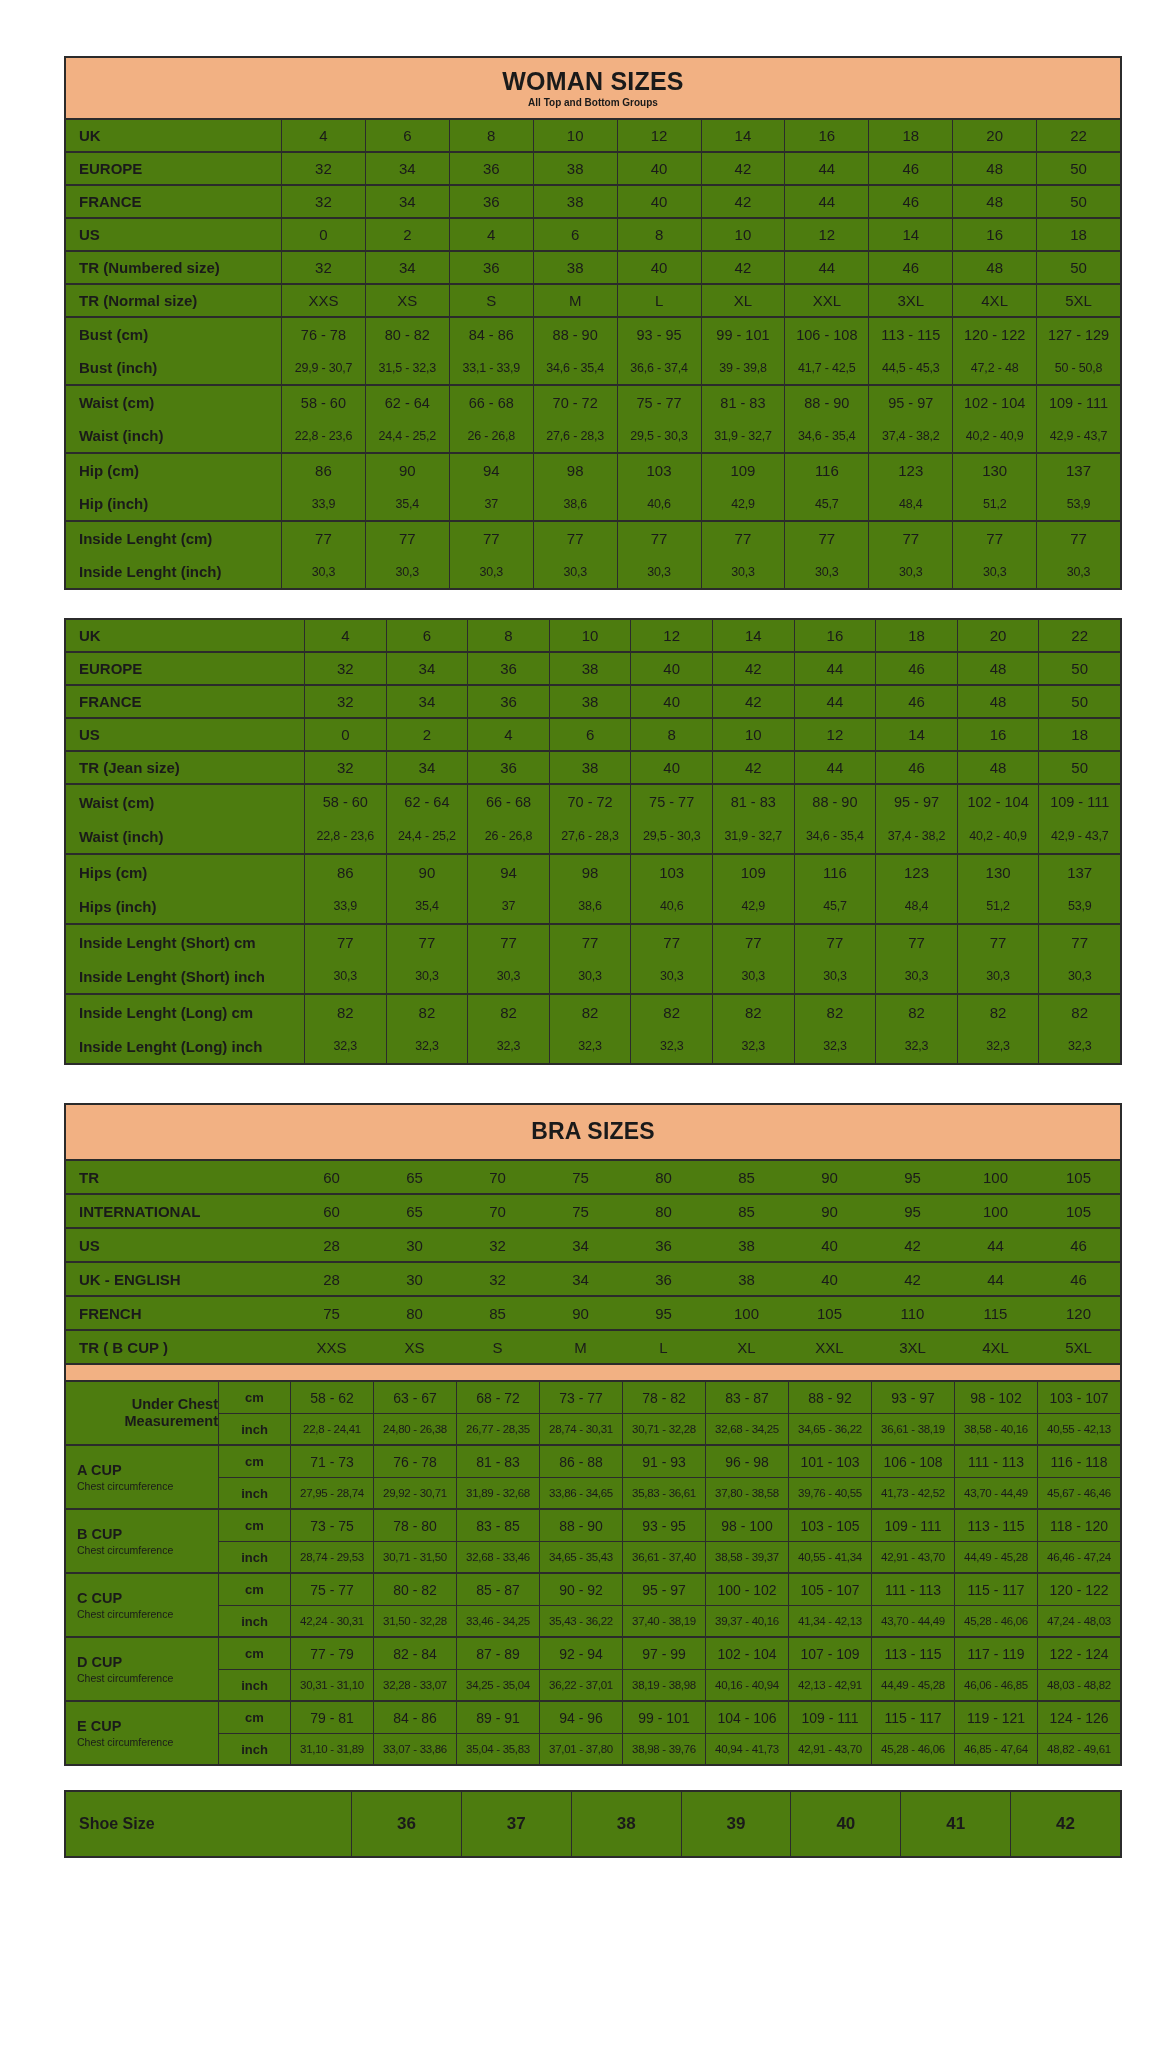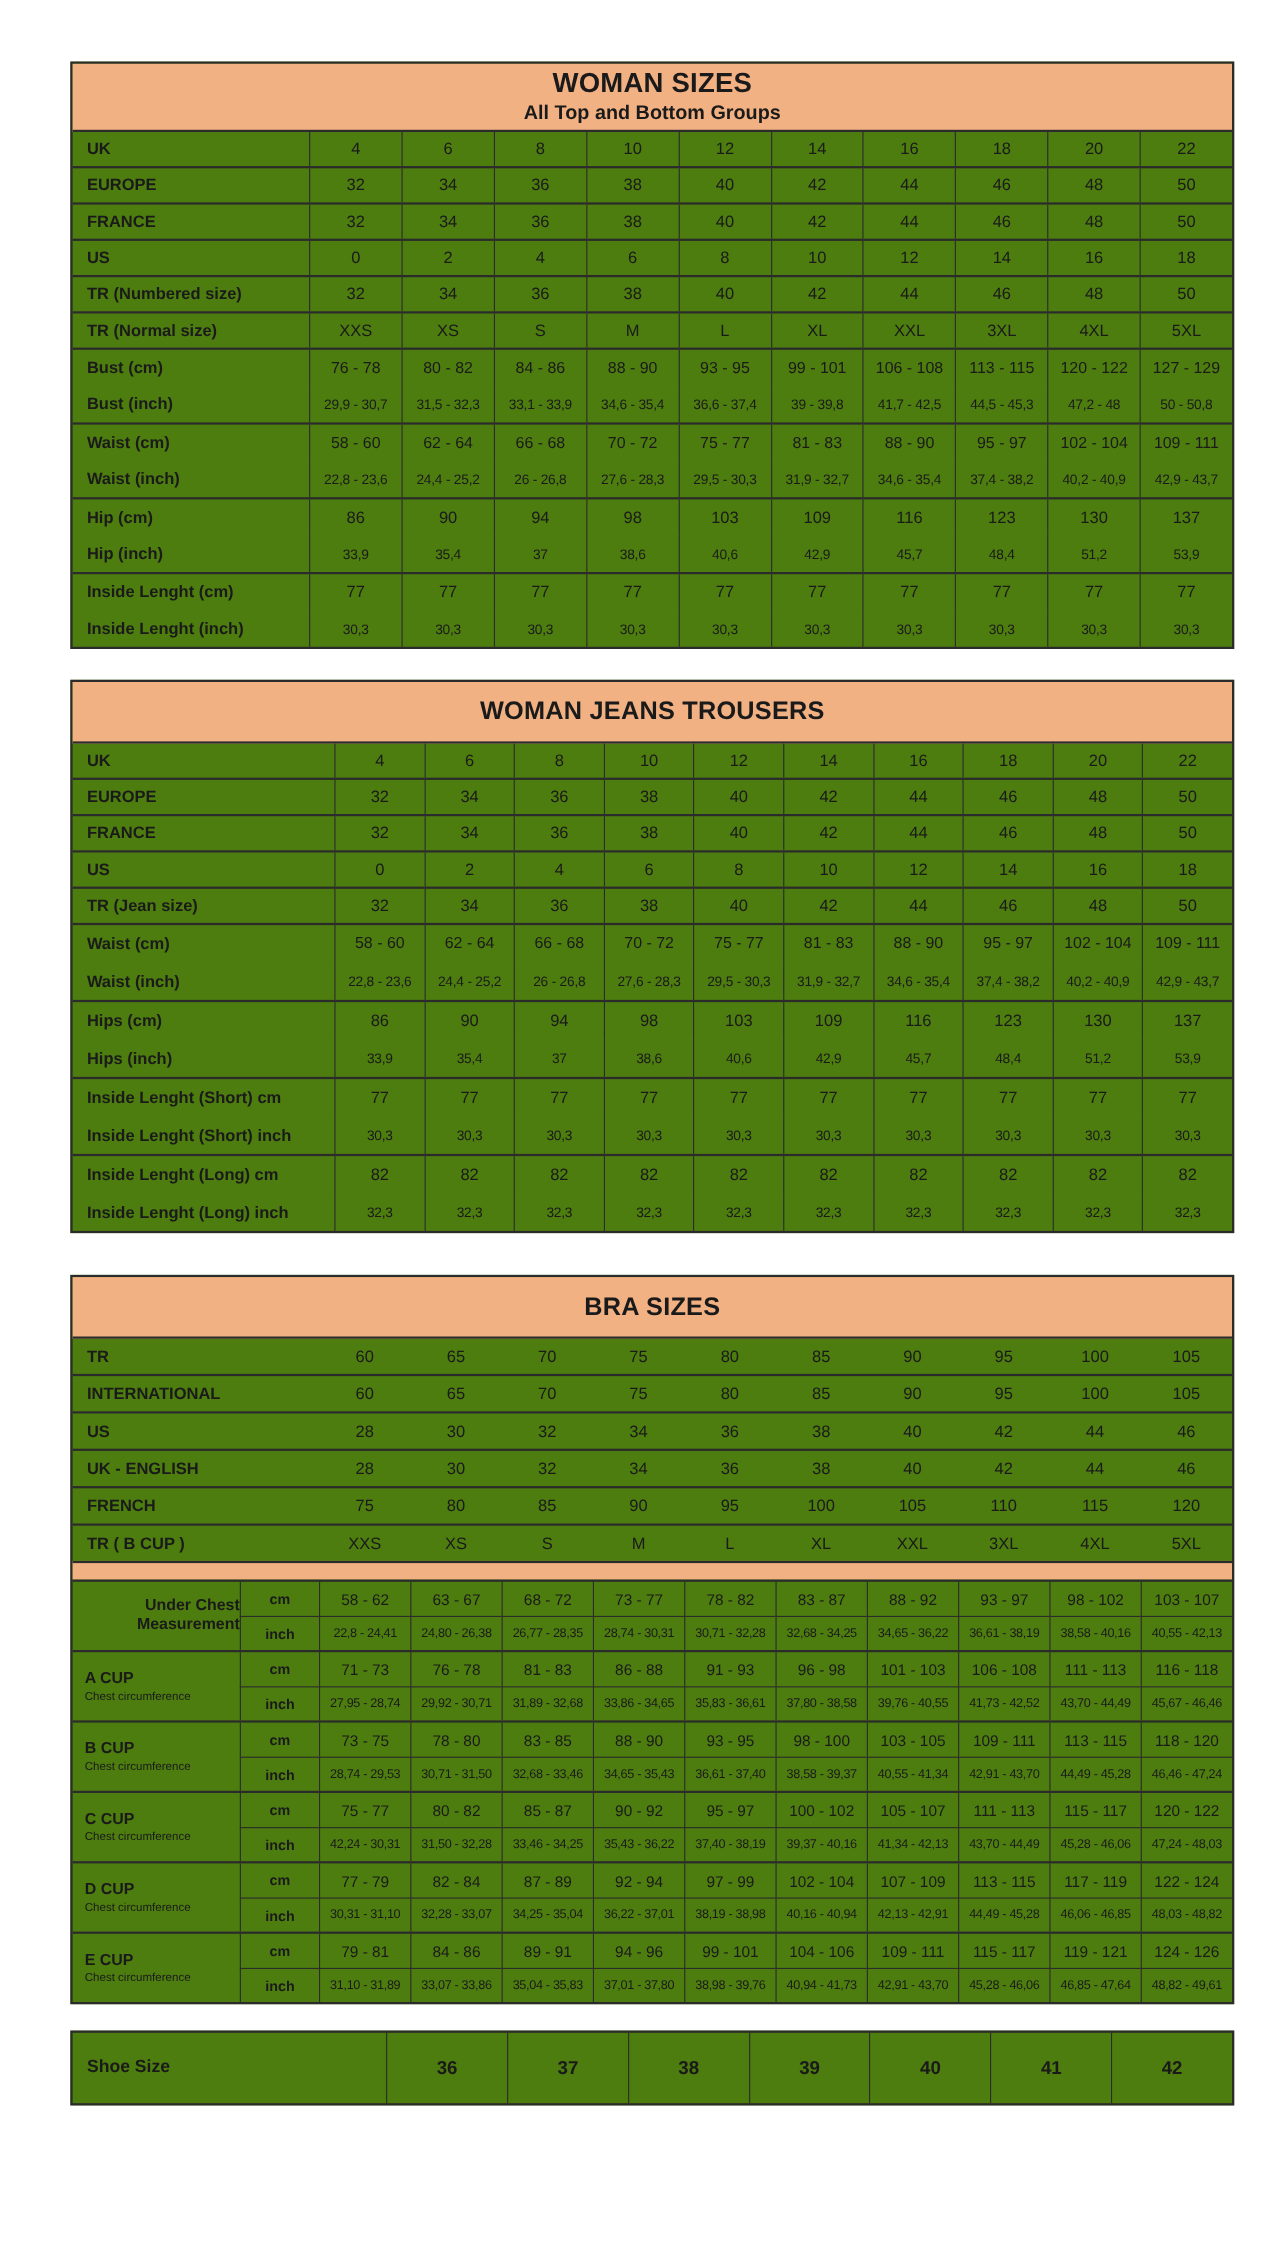--- a/index.html
+++ b/index.html
@@ -29,21 +29,21 @@
     background:var(--accent);
     border-bottom:2.5px solid var(--line);
     display:flex;flex-direction:column;justify-content:center;align-items:center;
     text-align:center;
   }
   .t1 .thead{height:60px;}
   .t2 .thead,.bra .thead{height:54px;}
   .shoes .thead{height:56px;}
   .ttl{font-size:25px;font-weight:700;letter-spacing:.2px;line-height:1.1;}
   .t2 .ttl,.bra .ttl,.shoes .ttl{font-size:23px;}
-  .sub{font-size:18px;font-weight:700;margin-top:2px;text-align:center;}
+  .sub{font-size:10px;font-weight:700;margin-top:2px;text-align:center;}
   .tbody > * + *{border-top:2.2px solid var(--line);}
   .trow{display:grid;align-items:stretch;}
   .t1 .trow{grid-template-columns:215px repeat(10,1fr);height:31px;}
   .t1 .group .trow{height:33px;}
   .t2 .trow{grid-template-columns:238px repeat(10,1fr);height:31px;}
   .t2 .group .trow{height:34px;}
   .bra .trow{grid-template-columns:224px repeat(10,1fr);height:32px;}
   .shoes .trow{grid-template-columns:285px repeat(7,1fr);}
   .shoes .r0{height:64px;}
   .shoes .r1{height:48px;}
@@ -283,23 +283,20 @@
             <div class="cell small">30,3</div>
             <div class="cell small">30,3</div>
             <div class="cell small">30,3</div>
             <div class="cell small">30,3</div>
           </div>
         </div>
       </div>
   </section>
 
   <section class="tbl t2">
-    <div class="thead">
-      <div class="ttl">WOMAN JEANS TROUSERS</div>
-    </div>
     <div class="tbody">
         <div class="trow r0">
           <div class="cell label">UK</div>
           <div class="cell">4</div>
           <div class="cell">6</div>
           <div class="cell">8</div>
           <div class="cell">10</div>
           <div class="cell">12</div>
           <div class="cell">14</div>
           <div class="cell">16</div>

